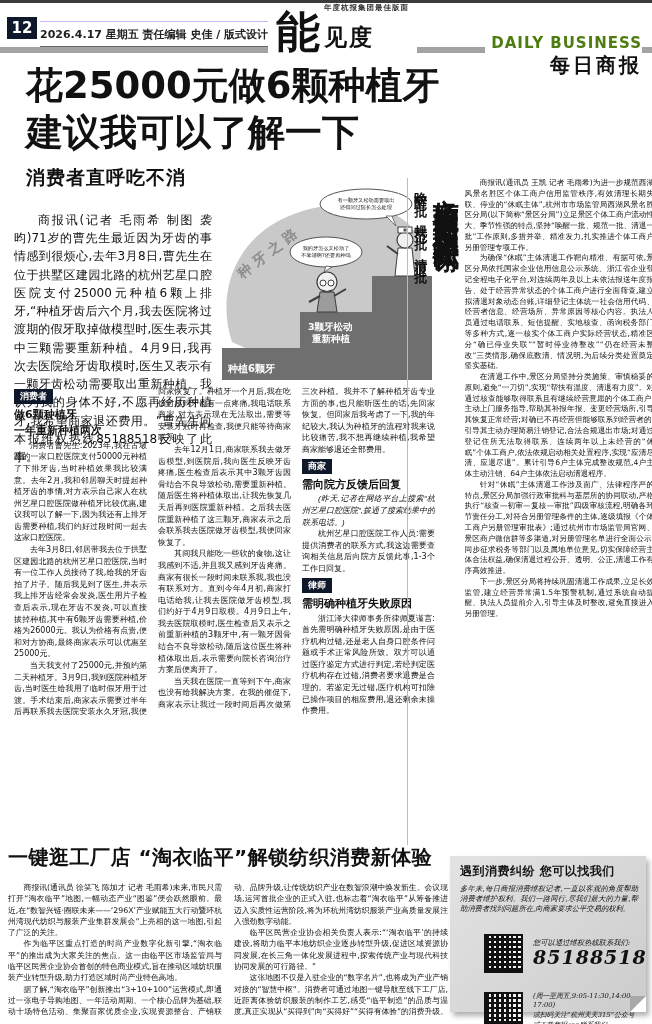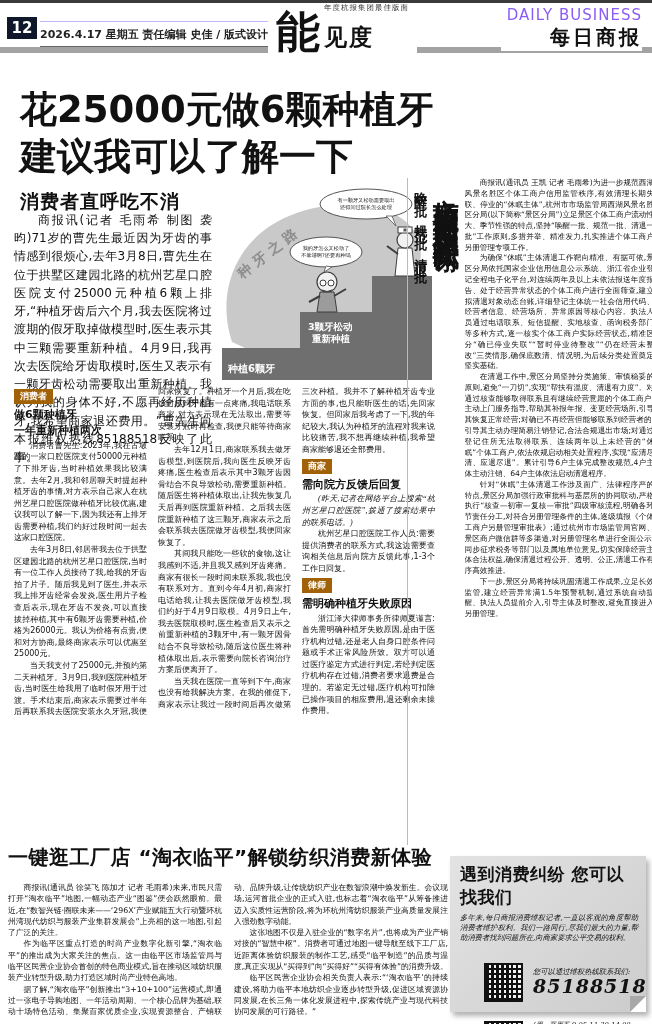--- a/index.html
+++ b/index.html
@@ -8,41 +8,41 @@
   
   .top-rule{position:absolute;top:0;left:0;width:652px;height:3px;background:#3a3a3a;}
   .pagenum{position:absolute;top:17px;left:7px;width:30px;height:22px;background:#0f172a;
            color:#fff;font-size:15px;font-weight:bold;text-align:center;line-height:22px;}
   .date-wrap{position:absolute;left:40px;top:21px;width:268px;border-top:1px solid #c4b5fd;
              border-bottom:1px solid #666;padding:5px 0 4px;font-size:11px;font-weight:bold;color:#222;}
   .header-bar{position:absolute;top:47px;left:0;width:652px;height:6px;background:#a3a3a3;}
   .logo{position:absolute;left:268px;top:3px;background:#fff;padding:0 8px 2px 8px;display:flex;align-items:flex-end;gap:4px;}
   .logo-char{font-family:"DejaVu Serif","Liberation Serif",serif;font-size:44px;font-weight:900;line-height:0.95;}
   .logo-right{display:flex;flex-direction:column;}
-  .award{font-size:7.5px;font-weight:normal;color:#333;letter-spacing:1px;margin-bottom:9px;}
+  .award{font-size:7.5px;font-weight:bold;color:#333;letter-spacing:1px;margin-bottom:9px;}
   .logo-name{font-size:23px;font-weight:900;letter-spacing:2px;}
   .brand{position:absolute;right:10px;top:6px;text-align:right;background:#fff;padding-left:6px;}
-  .brand-en{font-size:15px;font-weight:normal;color:#8b5cf6;letter-spacing:1px;}
+  .brand-en{font-size:15px;font-weight:bold;color:#4d7c0f;letter-spacing:1px;margin-top:28px;}
   .brand-cn{font-size:20px;font-weight:900;font-family:"DejaVu Serif","Liberation Serif",serif;letter-spacing:3px;}
   
-  .lead-head{position:absolute;left:20px;top:62px;width:428px;margin-top:24px;}
+  .lead-head{position:absolute;left:26px;top:62px;width:428px;}
   .hl{font-size:37px;font-weight:900;line-height:1.28;letter-spacing:0;white-space:nowrap;}
   .kicker{font-size:19px;font-weight:600;margin-top:8px;letter-spacing:1px;}
   
   .lead-intro{position:absolute;left:14px;top:211px;width:198px;font-size:12px;line-height:1.52;
               text-align:justify;text-indent:2em;}
   .cartoon{position:absolute;left:214px;top:184px;width:220px;height:196px;}
   
   .story{position:absolute;left:14px;top:386px;width:421px;height:452px;column-count:3;column-gap:11px;
          font-size:8px;line-height:1.45;text-align:justify;overflow:hidden;}
   .story p{margin:0;text-indent:2em;}
-  .tag{display:inline-block;background:#a16207;color:#fff;font-size:9px;font-weight:bold;
+  .tag{display:inline-block;background:#0f172a;color:#fff;font-size:9px;font-weight:bold;
        padding:1px 6px;margin:3px 0 3px;text-indent:0;}
   .sub1{font-size:11px;font-weight:900;line-height:1.35;margin:1px 0;}
-  .note-i{font-style:italic;font-family:Liberation Serif, serif;}
+  .note-i{font-style:italic;font-family:Liberation Sans, sans-serif;}
   
   .right-art{position:absolute;left:407px;top:178px;width:241px;height:667px;border-left:1px solid #bbb;
              padding-left:5px;display:flex;gap:5px;overflow:hidden;}
   .v-sub{writing-mode:vertical-rl;text-orientation:upright;font-size:13px;font-weight:600;
          letter-spacing:4px;line-height:1.1;margin-top:4px;}
   .v-head{writing-mode:vertical-rl;text-orientation:upright;font-size:26px;font-weight:900;
           letter-spacing:3px;line-height:1.05;}
   .r-body{flex:1;font-size:7.6px;line-height:1.42;text-align:justify;overflow:hidden;}
   .r-body p{margin:0;text-indent:2em;}
   
@@ -50,21 +50,21 @@
                white-space:nowrap;letter-spacing:0.5px;}
   .bottom-body{position:absolute;left:8px;top:882px;width:440px;height:142px;column-count:2;column-gap:12px;
                font-size:7.8px;line-height:1.45;text-align:justify;overflow:hidden;}
   .bottom-body p{margin:0;text-indent:2em;}
   
   .note{position:absolute;left:450px;top:856px;width:196px;height:156px;
         background:linear-gradient(135deg,#e3e3e3,#cccccc);box-shadow:3px 4px 5px rgba(0,0,0,0.3);
         padding:7px 8px 6px 10px;box-sizing:border-box;}
   .note::after{content:"";position:absolute;right:0;bottom:0;width:0;height:0;
         border-bottom:16px solid #fff;border-left:16px solid #a8a8a8;}
-  .note-title{font-size:17px;font-weight:900;letter-spacing:0.5px;}
+  .note-title{font-size:12px;font-weight:900;letter-spacing:0.5px;}
   .note-intro{font-size:7.3px;font-style:italic;font-family:"DejaVu Serif","Liberation Serif",serif;
               text-align:justify;margin-top:4px;line-height:1.4;}
   .note-row{display:flex;gap:10px;align-items:center;margin-top:19px;padding-left:24px;}
   .qr{width:35px;height:35px;flex:0 0 auto;border:2px solid #111;background-color:#f4f4f4;
       background-image:repeating-linear-gradient(0deg,#111 0 2.5px,transparent 2.5px 5px),
                        repeating-linear-gradient(90deg,#111 0 2.5px,#f4f4f4 2.5px 5px);}
   .hot-label{font-size:7.3px;font-style:italic;font-family:"DejaVu Serif","Liberation Serif",serif;}
   .hot-num{font-size:19px;font-weight:bold;font-style:italic;font-family:"DejaVu Serif","Liberation Serif",serif;
            letter-spacing:1px;line-height:1.05;}
   .note-small{font-size:6.8px;font-style:italic;font-family:"DejaVu Serif","Liberation Serif",serif;line-height:1.45;}
@@ -170,22 +170,22 @@
       <p>针对“休眠”主体清退工作涉及面广、法律程序严的特点,景区分局加强行政审批科与基层所的协同联动,严格执行“核查—初审—复核—审批”四级审核流程,明确各环节责任分工,对符合另册管理条件的主体,逐级填报《个体工商户另册管理审批表》;通过杭州市市场监管局官网、景区商户微信群等多渠道,对另册管理名单进行全面公示,同步征求税务等部门以及属地单位意见,切实保障经营主体合法权益,确保清退过程公开、透明、公正,清退工作有序高效推进。</p>
       <p>下一步,景区分局将持续巩固清退工作成果,立足长效监管,建立经营异常满1.5年预警机制,通过系统自动提醒、执法人员提前介入,引导主体及时整改,避免直接进入另册管理。</p>
     </div>
   </div>
 
   <div class="bottom-head">一键逛工厂店 “淘衣临平”解锁纺织消费新体验</div>
   <div class="bottom-body">
     <p>商报讯(通讯员 徐笑飞 陈加才 记者 毛雨希)未来,市民只需打开“淘衣临平”地图,一幅动态产业“图鉴”便会跃然眼前。最近,在“数智兴链·圈联未来——‘296X’产业赋能五大行动暨环杭州湾现代纺织与服装产业集群发展会”上亮相的这一地图,引起了广泛的关注。</p>
     <p>作为临平区重点打造的时尚产业数字化新引擎,“淘衣临平”的推出成为大家关注的焦点。这一由临平区市场监管局与临平区民营企业协会首创的特色商业模式,旨在推动区域纺织服装产业转型升级,助力打造区域时尚产业特色高地。</p>
     <p>据了解,“淘衣临平”创新推出“3+10+100”运营模式,即通过一张电子导购地图、一年活动周期、一个核心品牌为基础,联动十场特色活动、集聚百家优质企业,实现资源整合、产销联动、品牌升级,让传统纺织产业在数智浪潮中焕发新生。会议现场,运河首批企业的正式入驻,也标志着“淘衣临平”从筹备推进迈入实质性运营阶段,将为环杭州湾纺织服装产业高质量发展注入强劲数字动能。</p>
+    <p>临平区民营企业协会相关负责人表示:“‘淘衣临平’的持续建设,将助力临平本地纺织企业逐步转型升级,促进区域资源协同发展,在长三角一体化发展进程中,探索传统产业与现代科技协同发展的可行路径。”</p>
     <p>这张地图不仅是入驻企业的“数字名片”,也将成为产业产销对接的“智慧中枢”。消费者可通过地图一键导航至线下工厂店,近距离体验纺织服装的制作工艺,感受“临平制造”的品质与温度,真正实现从“买得到”向“买得好”“买得有体验”的消费升级。</p>
-    <p>临平区民营企业协会相关负责人表示:“‘淘衣临平’的持续建设,将助力临平本地纺织企业逐步转型升级,促进区域资源协同发展,在长三角一体化发展进程中,探索传统产业与现代科技协同发展的可行路径。”</p>
   </div>
 
   <div class="note">
     <div class="note-title">遇到消费纠纷 您可以找我们</div>
     <div class="note-intro">多年来,每日商报消费维权记者,一直以客观的角度帮助消费者维护权利。我们一路同行,尽我们最大的力量,帮助消费者找到问题所在,向商家要求公平交易的权利。</div>
     <div class="note-row">
       <div class="qr"></div>
       <div>
         <div class="hot-label">您可以通过维权热线联系我们:</div>
         <div class="hot-num">85188518</div>

